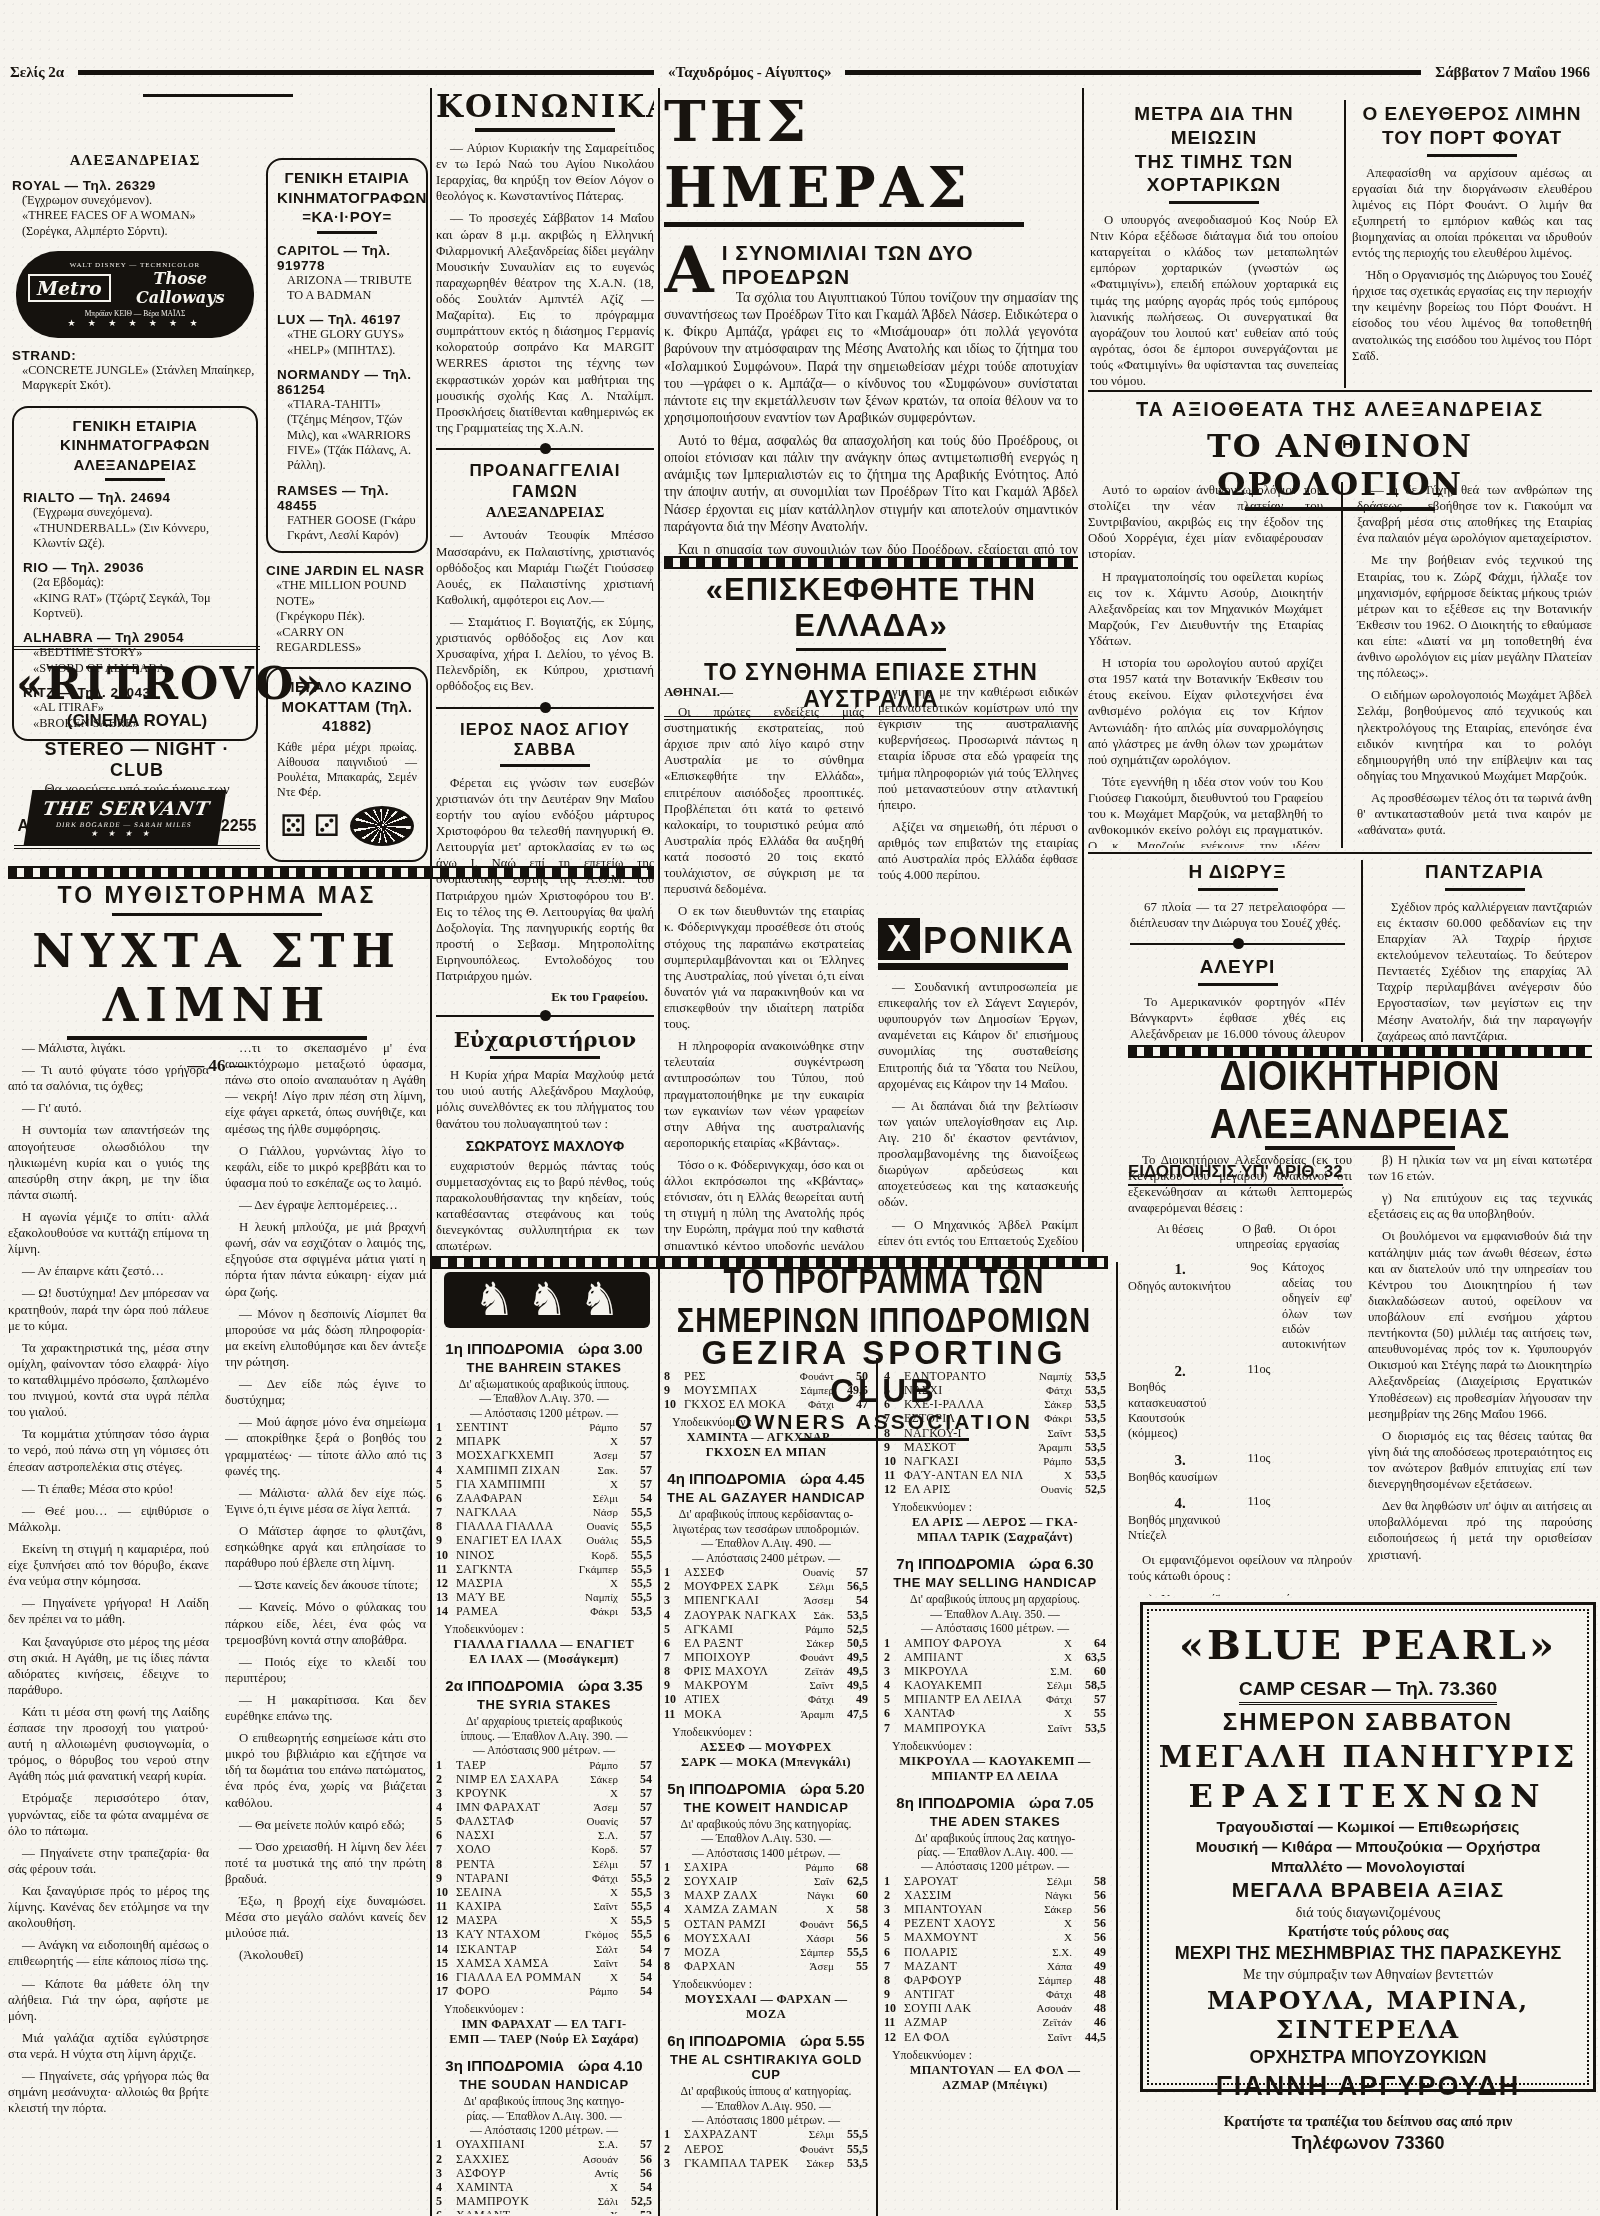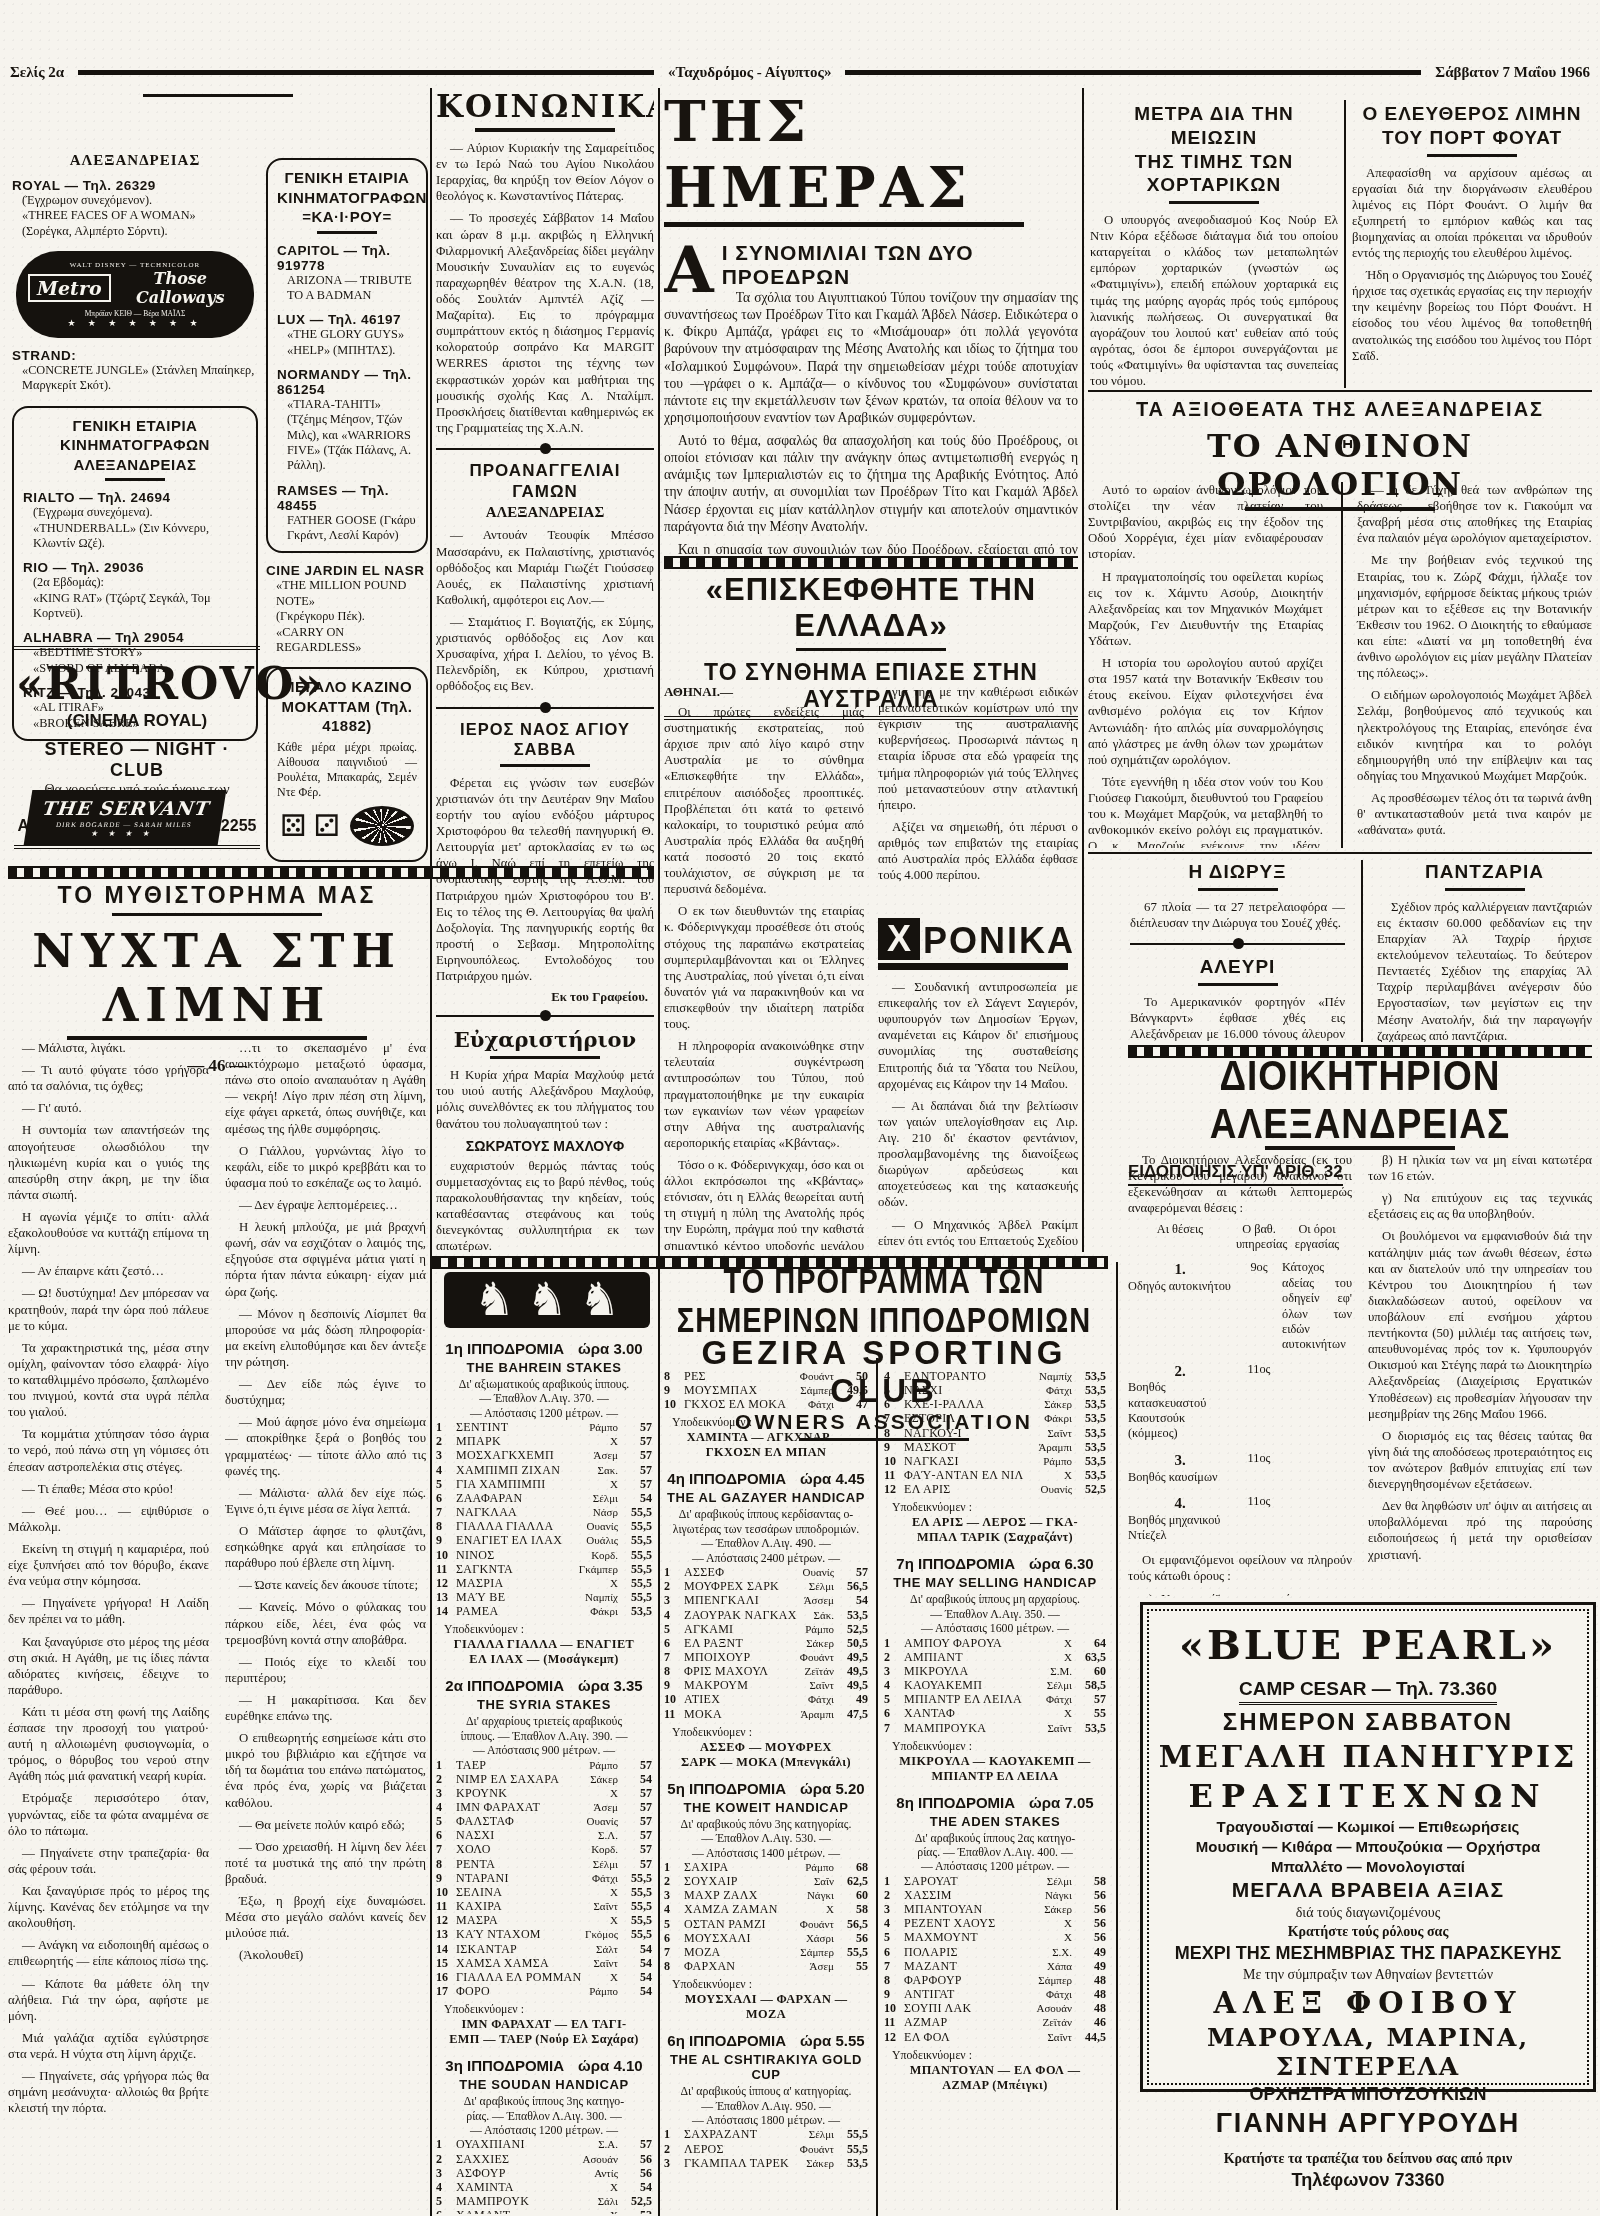--- a/index.html
+++ b/index.html
@@ -581,21 +581,20 @@
     <div class="p-big1">ΜΕΓΑΛΗ ΠΑΝΗΓΥΡΙΣ</div>
     <div class="p-big2">ΕΡΑΣΙΤΕΧΝΩΝ</div>
     <div class="p-line">Τραγουδισταί — Κωμικοί — Επιθεωρήσεις</div>
     <div class="p-line">Μουσική — Κιθάρα — Μπουζούκια — Ορχήστρα</div>
     <div class="p-line">Μπαλλέτο — Μονολογισταί</div>
     <div class="p-mid">ΜΕΓΑΛΑ ΒΡΑΒΕΙΑ ΑΞΙΑΣ</div>
     <div class="p-sm">διά τούς διαγωνιζομένους</div>
     <div class="p-sm boldline">Κρατήστε τούς ρόλους σας</div>
     <div class="p-med">ΜΕΧΡΙ ΤΗΣ ΜΕΣΗΜΒΡΙΑΣ ΤΗΣ ΠΑΡΑΣΚΕΥΗΣ</div>
     <div class="p-sm">Με την σύμπραξιν των Αθηναίων βεντεττών</div>
-    <div class="p-big3">ΑΛΕΞ  ΦΟΙΒΟΥ</div>
     <div class="p-big4">ΜΑΡΟΥΛΑ, ΜΑΡΙΝΑ, ΣΙΝΤΕΡΕΛΑ</div>
     <div class="p-med">ΟΡΧΗΣΤΡΑ ΜΠΟΥΖΟΥΚΙΩΝ</div>
     <div class="p-big5">ΓΙΑΝΝΗ ΑΡΓΥΡΟΥΔΗ</div>
     <div class="p-rule"></div>
     <div class="p-sm boldline">Κρατήστε τα τραπέζια του δείπνου σας από πριν</div>
     <div class="p-med">Τηλέφωνον 73360</div>
   </div>
 
   <div class="strip" style="left:432px;top:1256px;width:676px;"></div>
   <div class="abs horsebox" style="left:444px;top:1272px;width:206px;height:56px;">

